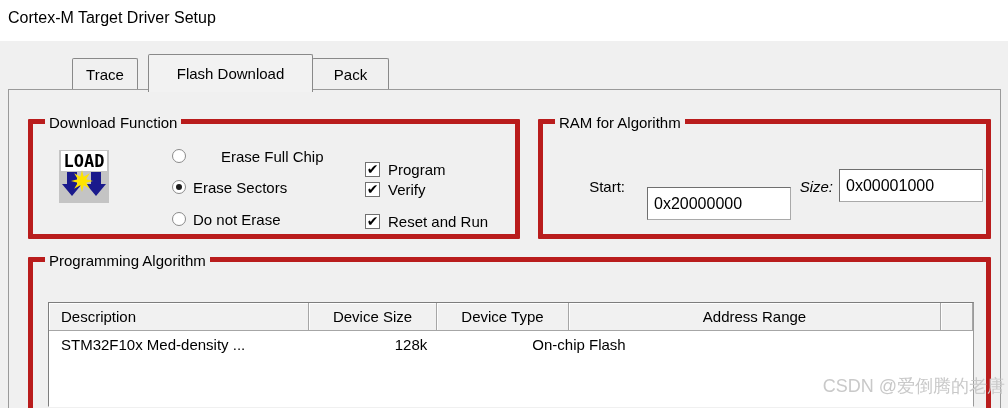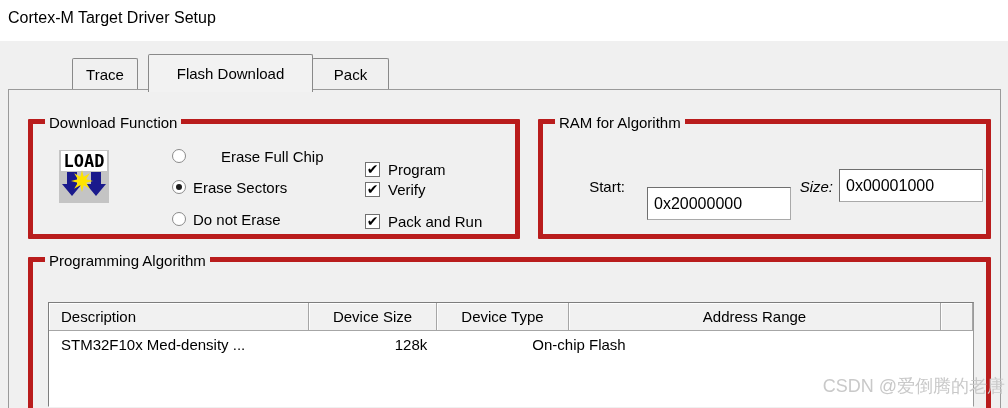--- a/index.html
+++ b/index.html
@@ -176,21 +176,21 @@
       <div class="opt-row" style="left:332px;top:34px;">
         <span class="checkbox checked"></span>
         <span class="opt-label">Program</span>
       </div>
       <div class="opt-row" style="left:332px;top:54px;">
         <span class="checkbox checked"></span>
         <span class="opt-label">Verify</span>
       </div>
       <div class="opt-row" style="left:332px;top:86px;">
         <span class="checkbox checked"></span>
-        <span class="opt-label">Pack and Run</span>
+        <span class="opt-label">Reset and Run</span>
       </div>
     </div>
 
     <div class="groupbox" style="left:529px;top:29px;width:453px;height:120px;">
       <span class="glabel">RAM for Algorithm</span>
 
       <span class="field-label" style="left:22px;top:54px;width:60px;">Start:</span>
       <input class="textbox" style="left: 104px; top: 45px; margin-top: 18px;" type="text" value="0x20000000">
 
       <span class="field-label" style="left:238px;top:54px;width:52px;font-style:italic;">Size:</span>

